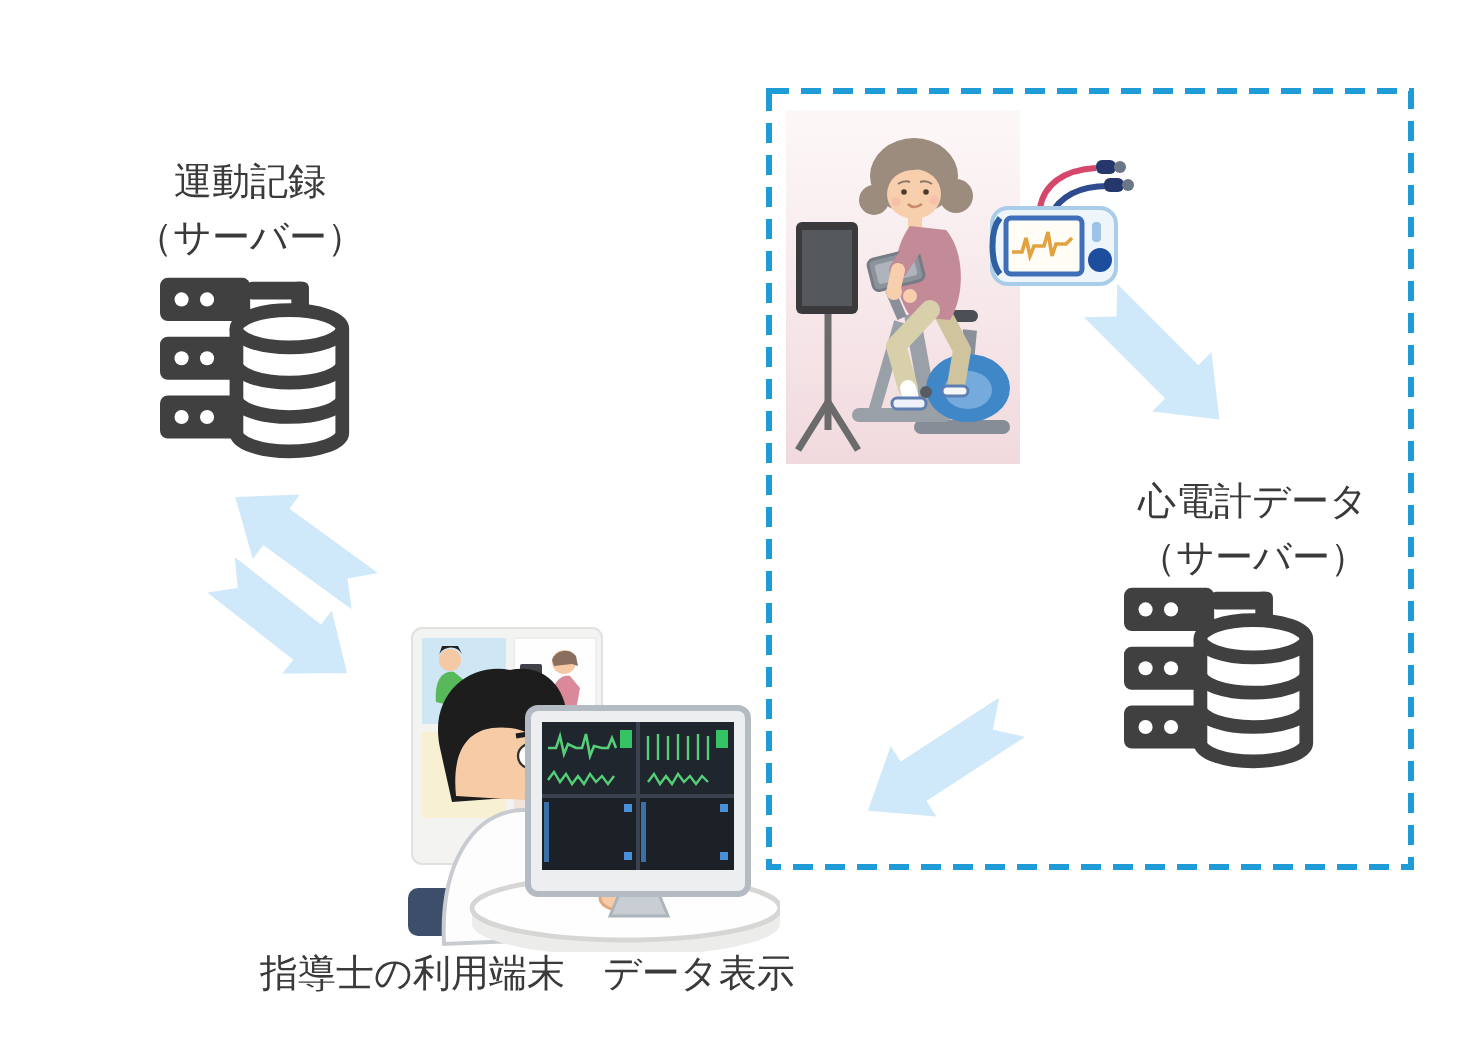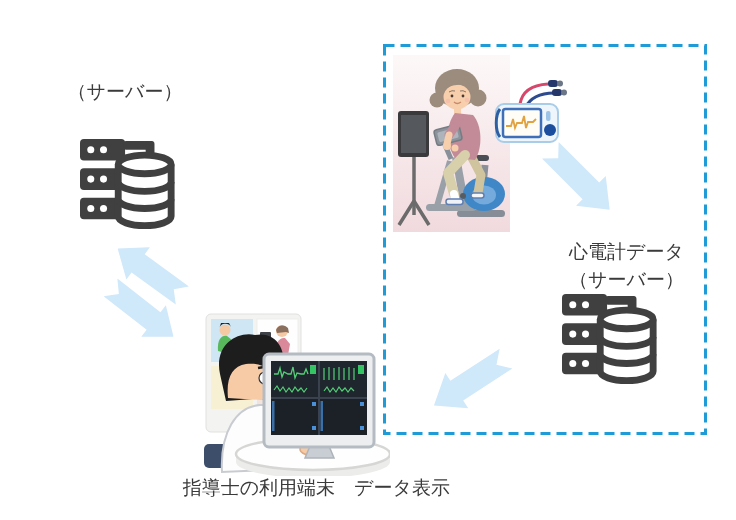--- a/index.html
+++ b/index.html
@@ -8,21 +8,21 @@
     width:736px; height:520px; overflow:hidden;
     font-family:"Liberation Sans","DejaVu Sans",sans-serif;
   }
   .canvas { position:relative; width:736px; height:520px; background:#ffffff; }
   .abs { position:absolute; }
   .node-label {
     position:absolute; text-align:center;
     color:var(--text,#3a3a3a); font-size:19px; line-height:28px;
   }
   .caption {
-    position:absolute; text-align:right;
+    position:absolute; text-align:left;
     color:var(--text,#3a3a3a); font-size:19px; line-height:24px;
   }
   .srv { color:var(--icon-dark,#404040); }
   .arrow-svg polygon { fill:var(--arrow-fill,#cfe8fa); }
   .zone-rect { stroke:var(--dashed-border,#1f9bd8); }
 </style>
 </head>
 <body>
 
 <svg width="0" height="0" style="position:absolute">
@@ -50,20 +50,21 @@
         <path d="M39,61.5 A27,9.5 0 0 0 93,61.5"></path>
       </g>
       <ellipse cx="66" cy="26" rx="27" ry="9.5" fill="#ffffff" stroke="currentColor" stroke-width="7"></ellipse>
     </symbol>
   </defs>
 </svg>
 
 <div class="canvas">
 
   <div class="node-label" style="left:55px;top:78px;width:140px">
+    <div>運動記録</div>
     <div>（サーバー）</div>
   </div>
 
   <svg class="abs srv" style="left:80px;top:138px" width="98" height="92">
     <use href="#server-db"></use>
   </svg>
 
   <svg class="abs arrow-svg" style="left:110px;top:252px;width:80px;height:40px;transform:rotate(216deg)" viewBox="0 0 120 50" preserveAspectRatio="none">
     <polygon points="0,11 82,11 82,0 120,25 82,50 82,39 0,39 16,25"></polygon>
   </svg>

